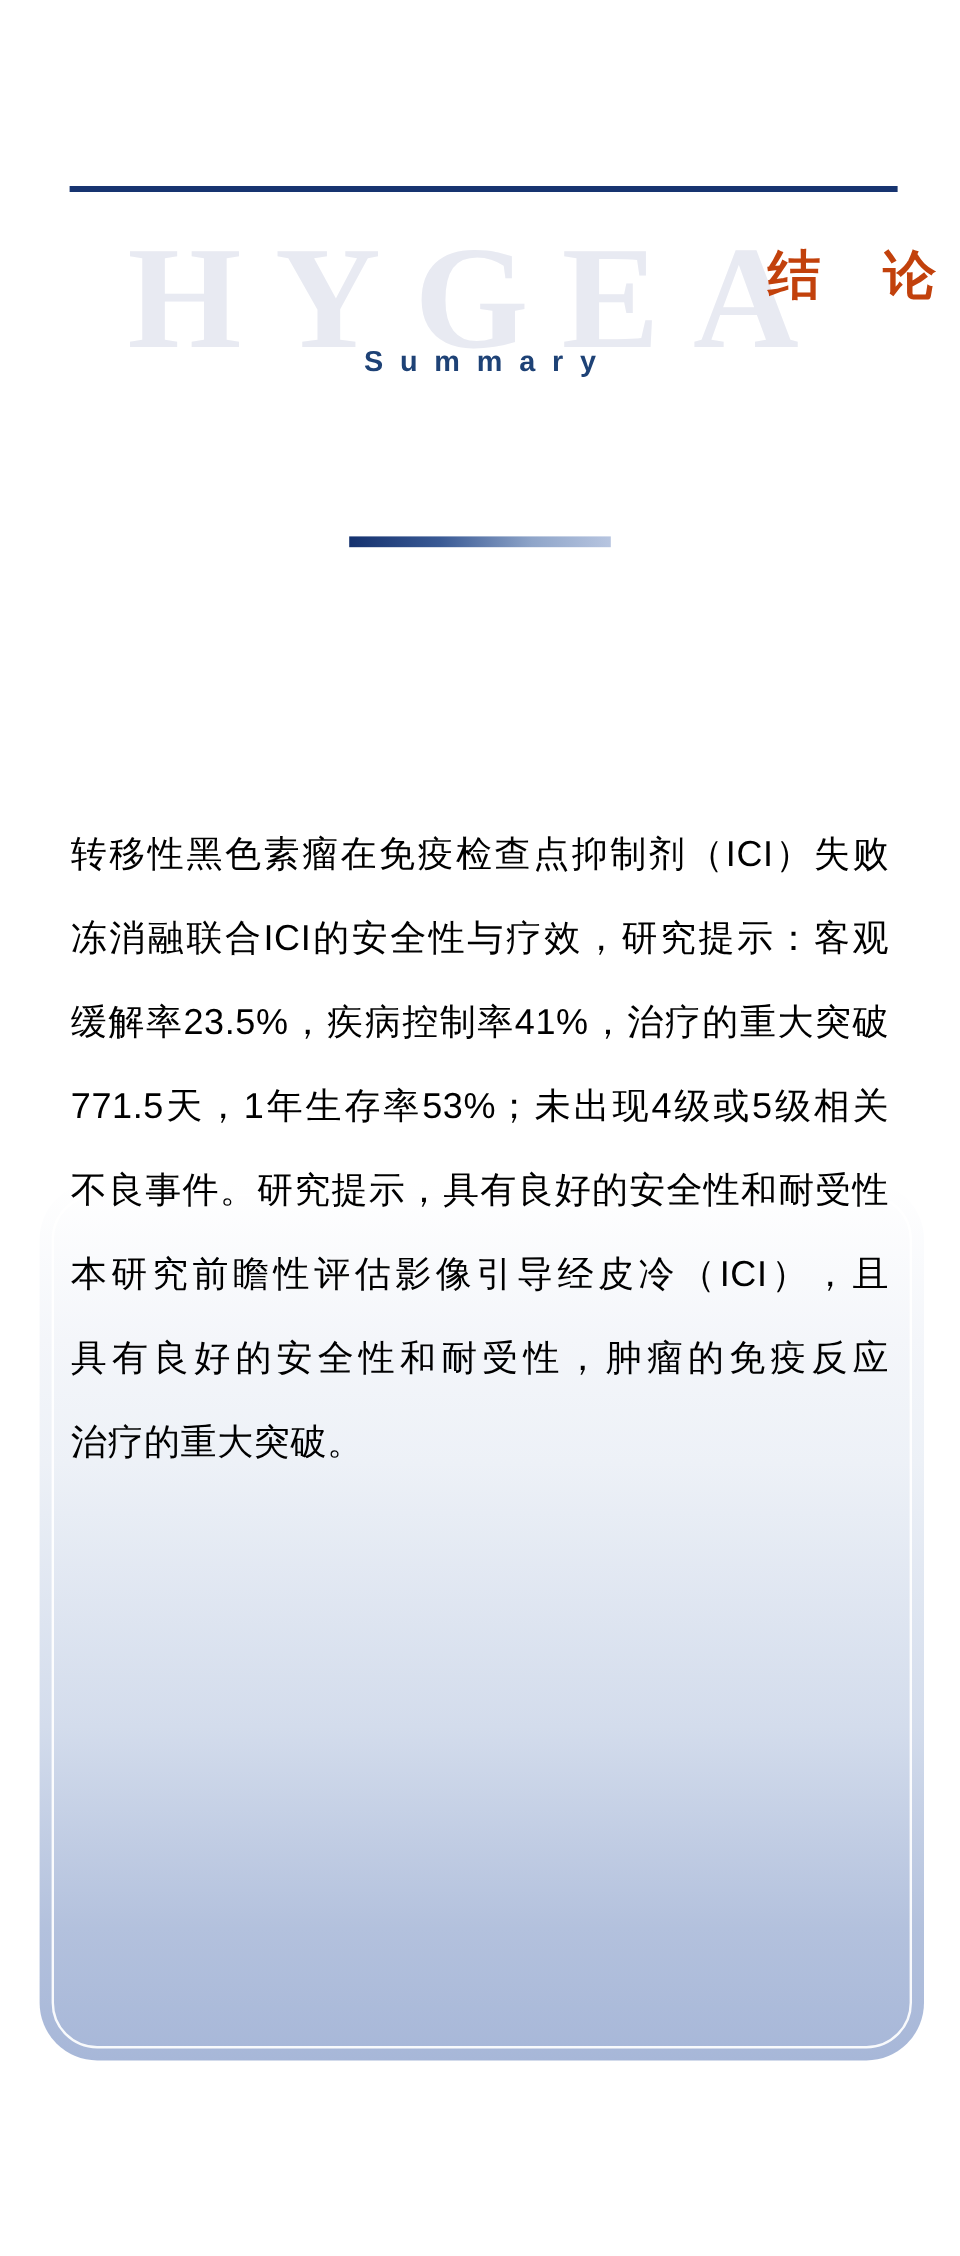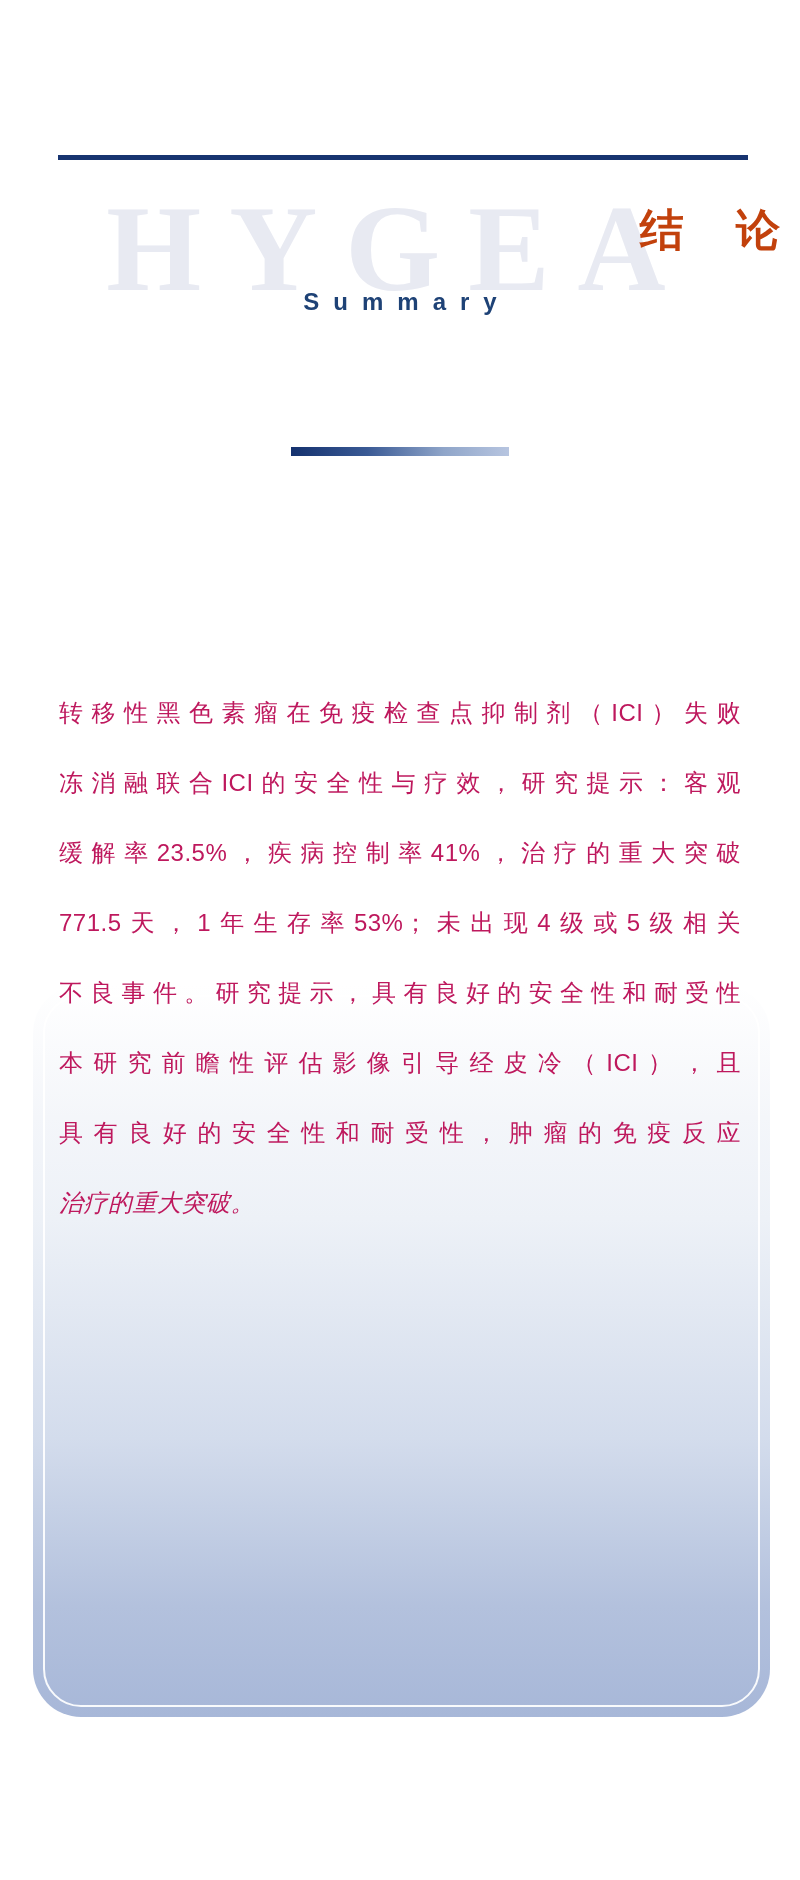--- a/index.html
+++ b/index.html
@@ -48,26 +48,26 @@
   .card-inner-border{
     position:absolute;left:10px;top:10px;right:10px;bottom:10px;
     border:2px solid rgba(255,255,255,0.92);
     border-radius:38px;
   }
   
   .summary-paragraph{
     position:absolute;left:59px;top:678px;width:682px;z-index:2;
   }
   .summary-line{
-    font-size:24px;line-height:70px;height:70px;
-    color:#be185d;letter-spacing:0.5px;white-space:nowrap;
+    font-size:30px;line-height:70px;height:70px;
+    color:#000000;letter-spacing:0.5px;white-space:nowrap;
     text-align:justify;text-align-last:justify;
   }
   .summary-line.last{
-    text-align-last:left;white-space:normal;font-style:italic;
+    text-align-last:left;white-space:normal;
   }
 </style>
 </head>
 <body>
 
 <div class="top-rule"></div>
 
 <div class="header">
   <div class="watermark">HYGEA</div>
   <div class="section-title">结 论</div>

